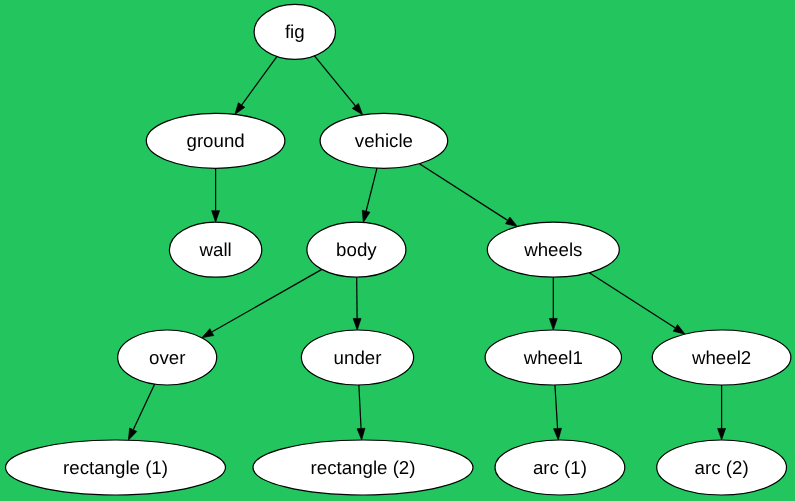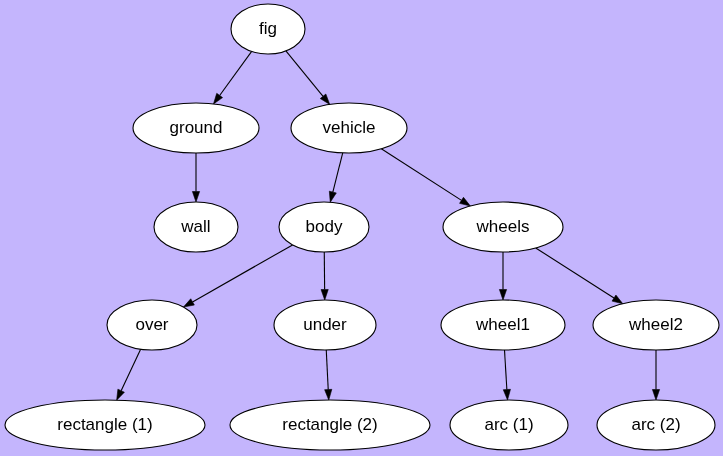--- a/index.html
+++ b/index.html
@@ -11,21 +11,21 @@
   body {
     width: 723px;
     height: 456px;
     font-family: "Liberation Sans", "DejaVu Sans", sans-serif;
     overflow: hidden;
   }
   #graph-canvas {
     position: relative;
     width: 723px;
     height: 456px;
-    background: #c4b5fd;
+    background: #22c55e;
   }
   #graph-svg {
     position: absolute;
     top: 0;
     left: 0;
     width: 723px;
     height: 456px;
   }
   .node-ellipse {
     fill: #ffffff;

